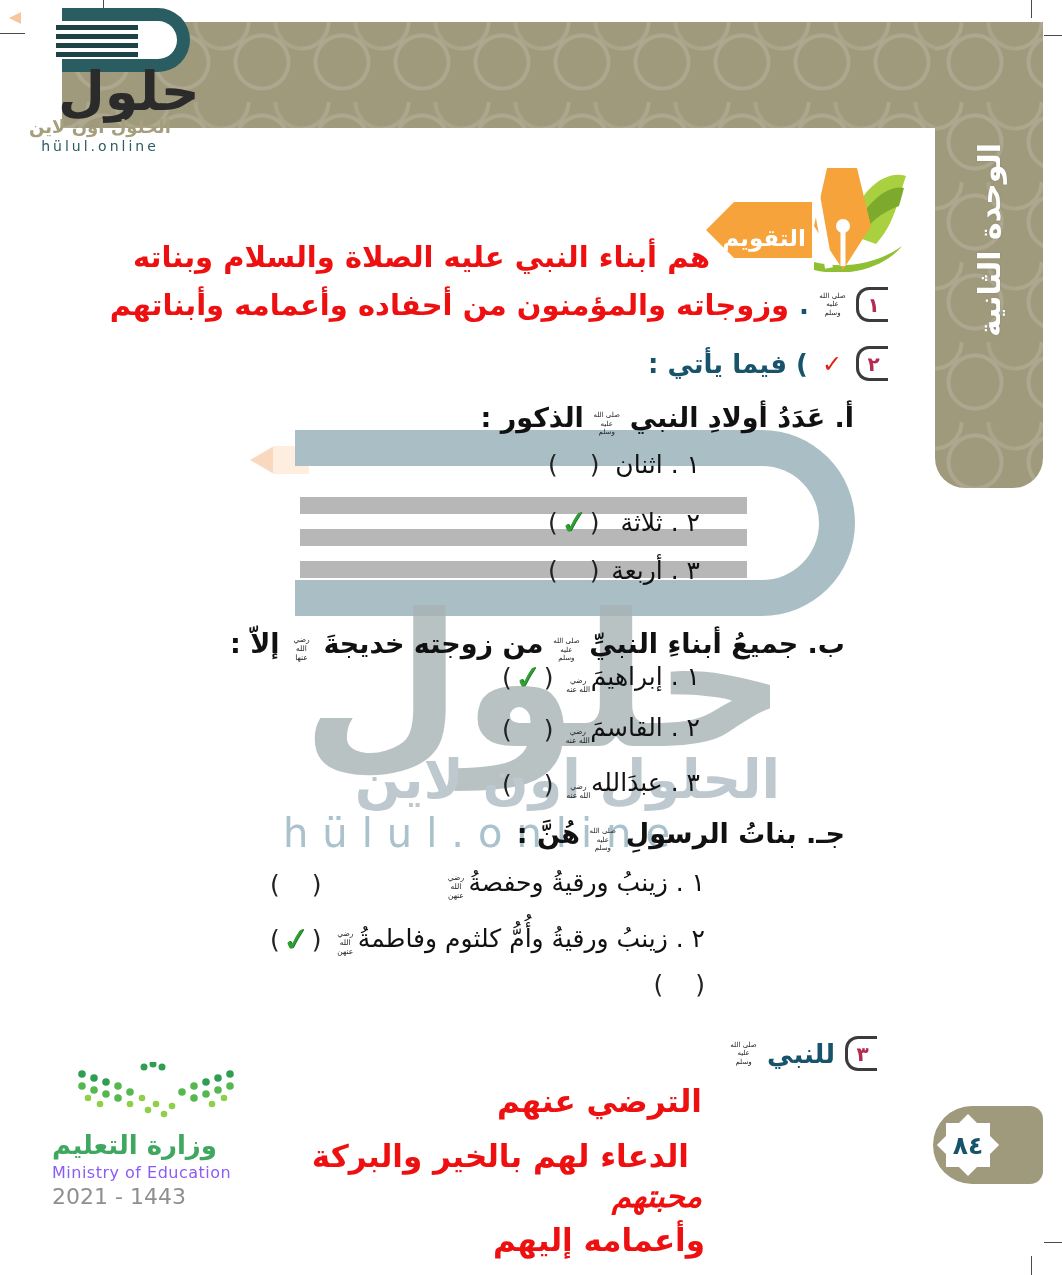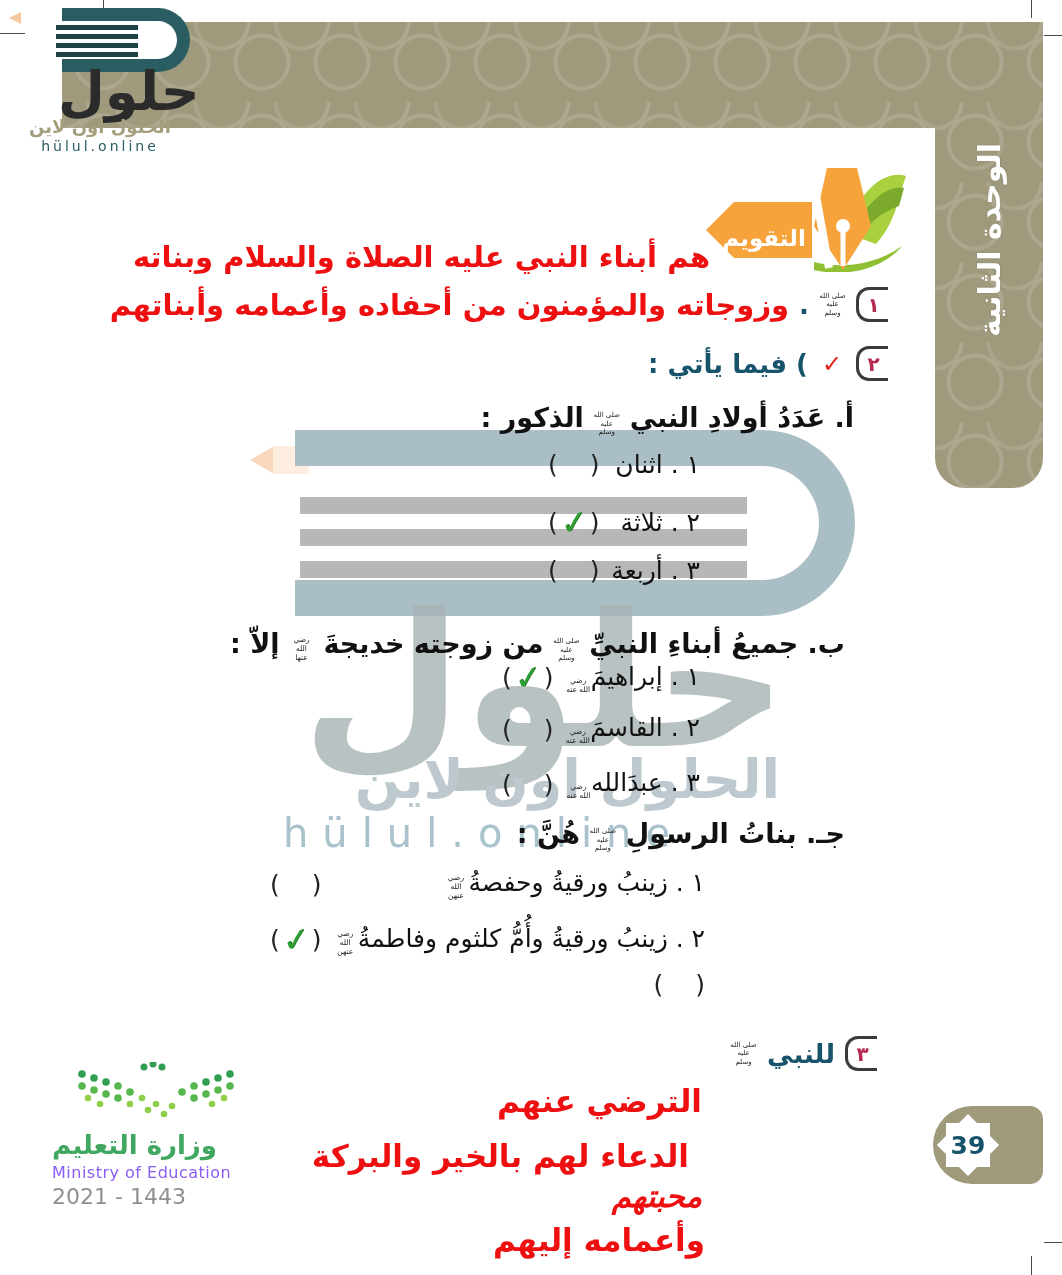--- a/index.html
+++ b/index.html
@@ -318,15 +318,15 @@
   </svg>
   <div class="moe-ar">وزارة التعليم</div>
   <div class="moe-en">Ministry of Education</div>
   <div class="moe-yr">2021 - 1443</div>
 </div>
 
 <div class="abs page-tab">
   <div class="star">
     <div class="sq"></div>
     <div class="sq r45"></div>
-    <span class="num">39</span>
+    <span class="num">٨٤</span>
   </div>
 </div>
 
 </body></html>

